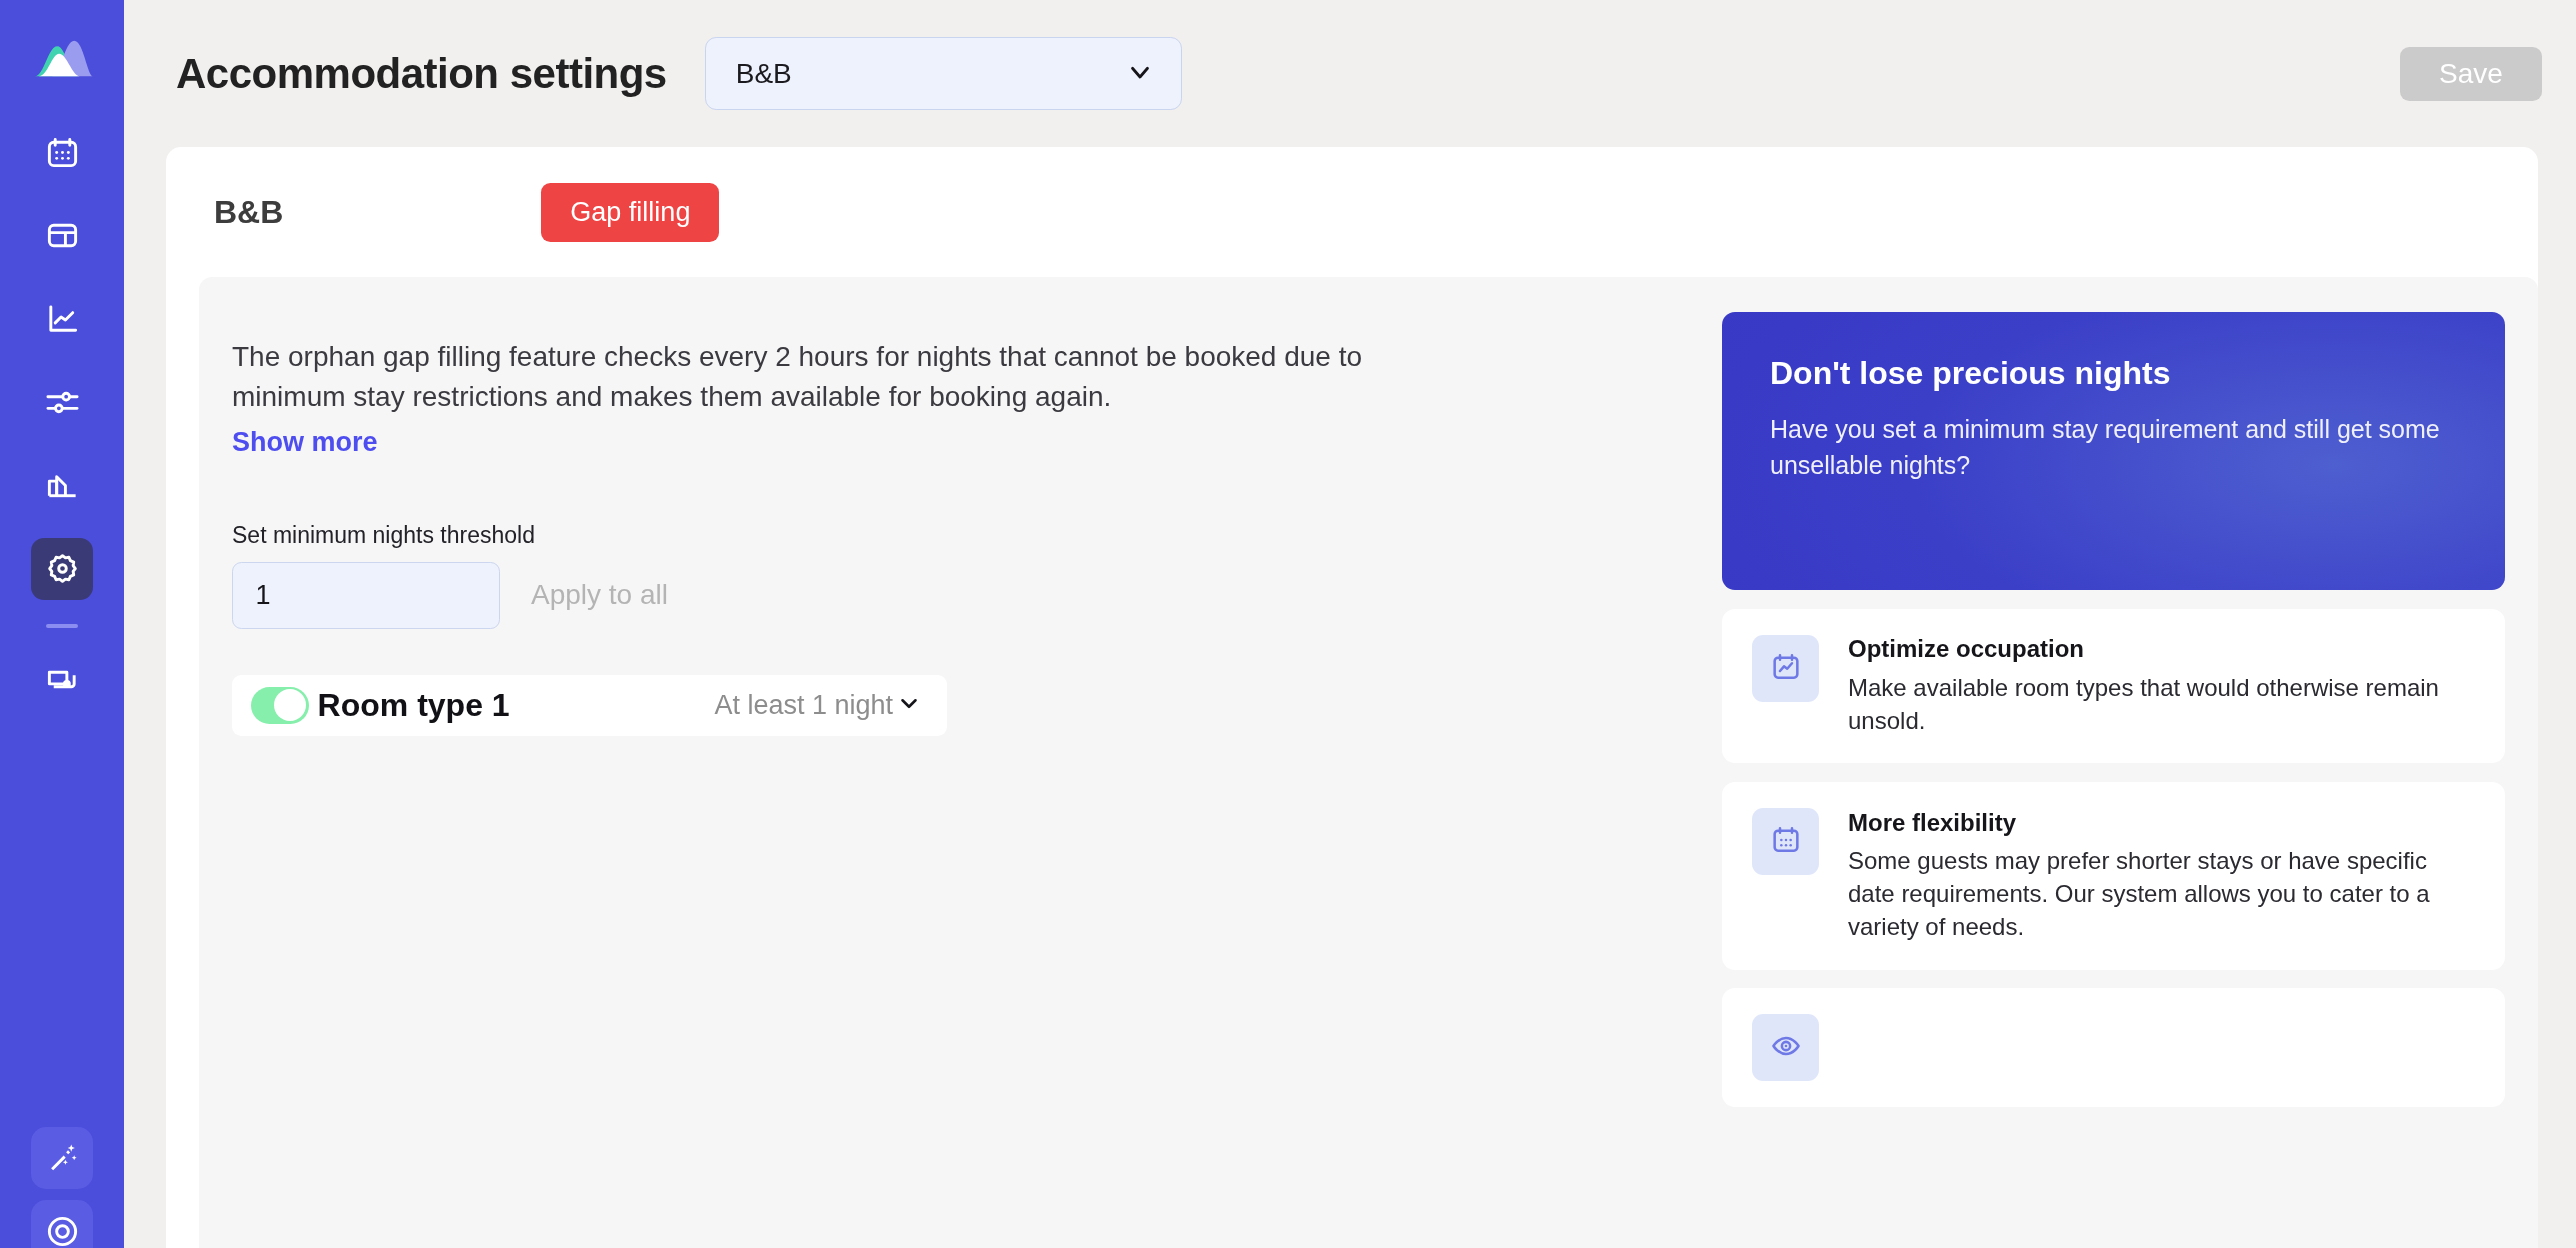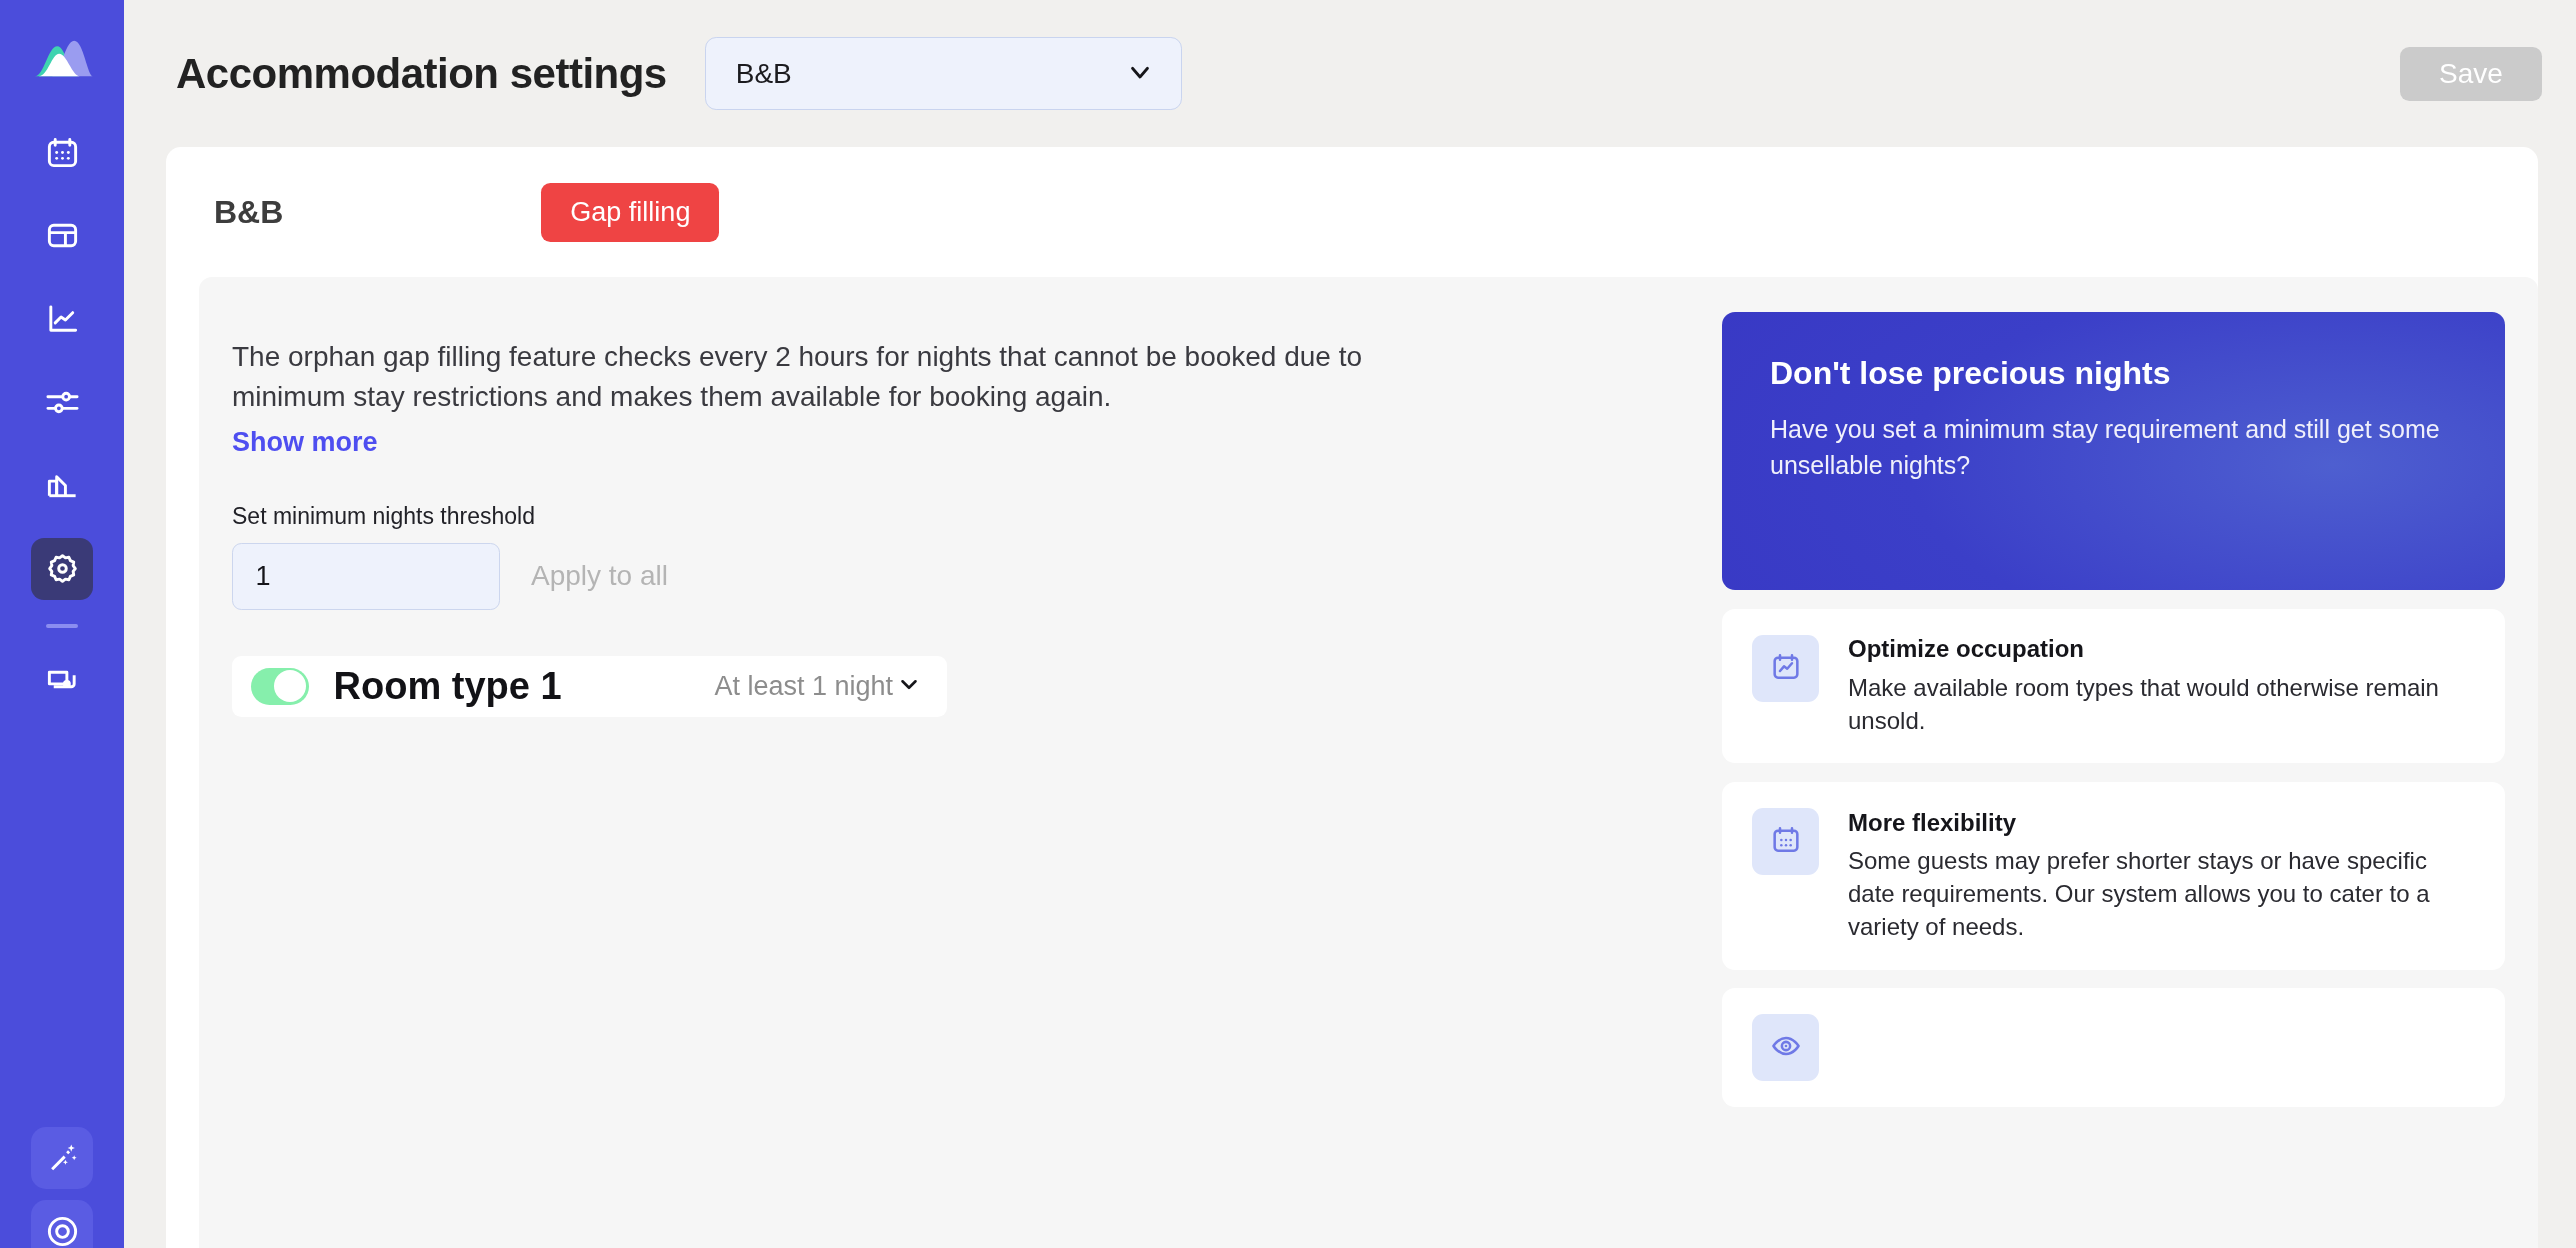--- a/index.html
+++ b/index.html
@@ -142,21 +142,21 @@
     width: 1226px;
     font-size: 28px; line-height: 1.42; color: #3a3a40;
   }
   #show-more {
     display: inline-block;
     margin-top: 10px;
     font-size: 27px; font-weight: 700; color: #4e4ef0;
     cursor: pointer;
   }
   #threshold-label {
-    margin-top: 45px;
+    margin-top: 64px;
     font-size: 23px; color: #222228;
   }
   #threshold-row { margin-top: 13px; display: flex; align-items: center; }
   #threshold-input {
     width: 268px; height: 67px;
     background: #eef2fc;
     border: 0.9px solid #ccd6ee;
     border-radius: 9.3px;
     padding: 0 22.4px;
     font-size: 27px; color: #15151a;
@@ -170,21 +170,21 @@
   #room-row {
     margin-top: 46px;
     width: 715px; height: 61px;
     background: #ffffff;
     border-radius: 9.3px;
     display: flex; align-items: center;
     padding: 0 0 0 18.6px;
   }
   #room-row .toggle { margin-left: 0; width: 58px; height: 37px; }
   #room-row .toggle .knob { width: 32px; height: 32px; }
-  #room-label { margin-left: 25px; font-size: 38px; font-weight: 700; color: #121216; }
+  #room-label { margin-left: 9px; font-size: 32px; font-weight: 700; color: #121216; }
   #room-duration {
     margin-left: auto;
     display: flex; align-items: flex-start; gap: 3px;
     padding-right: 25px;
     cursor: pointer;
   }
   #room-duration .dur-text { font-size: 27px; color: #8d8d8d; }
 
   
   #right-col {

